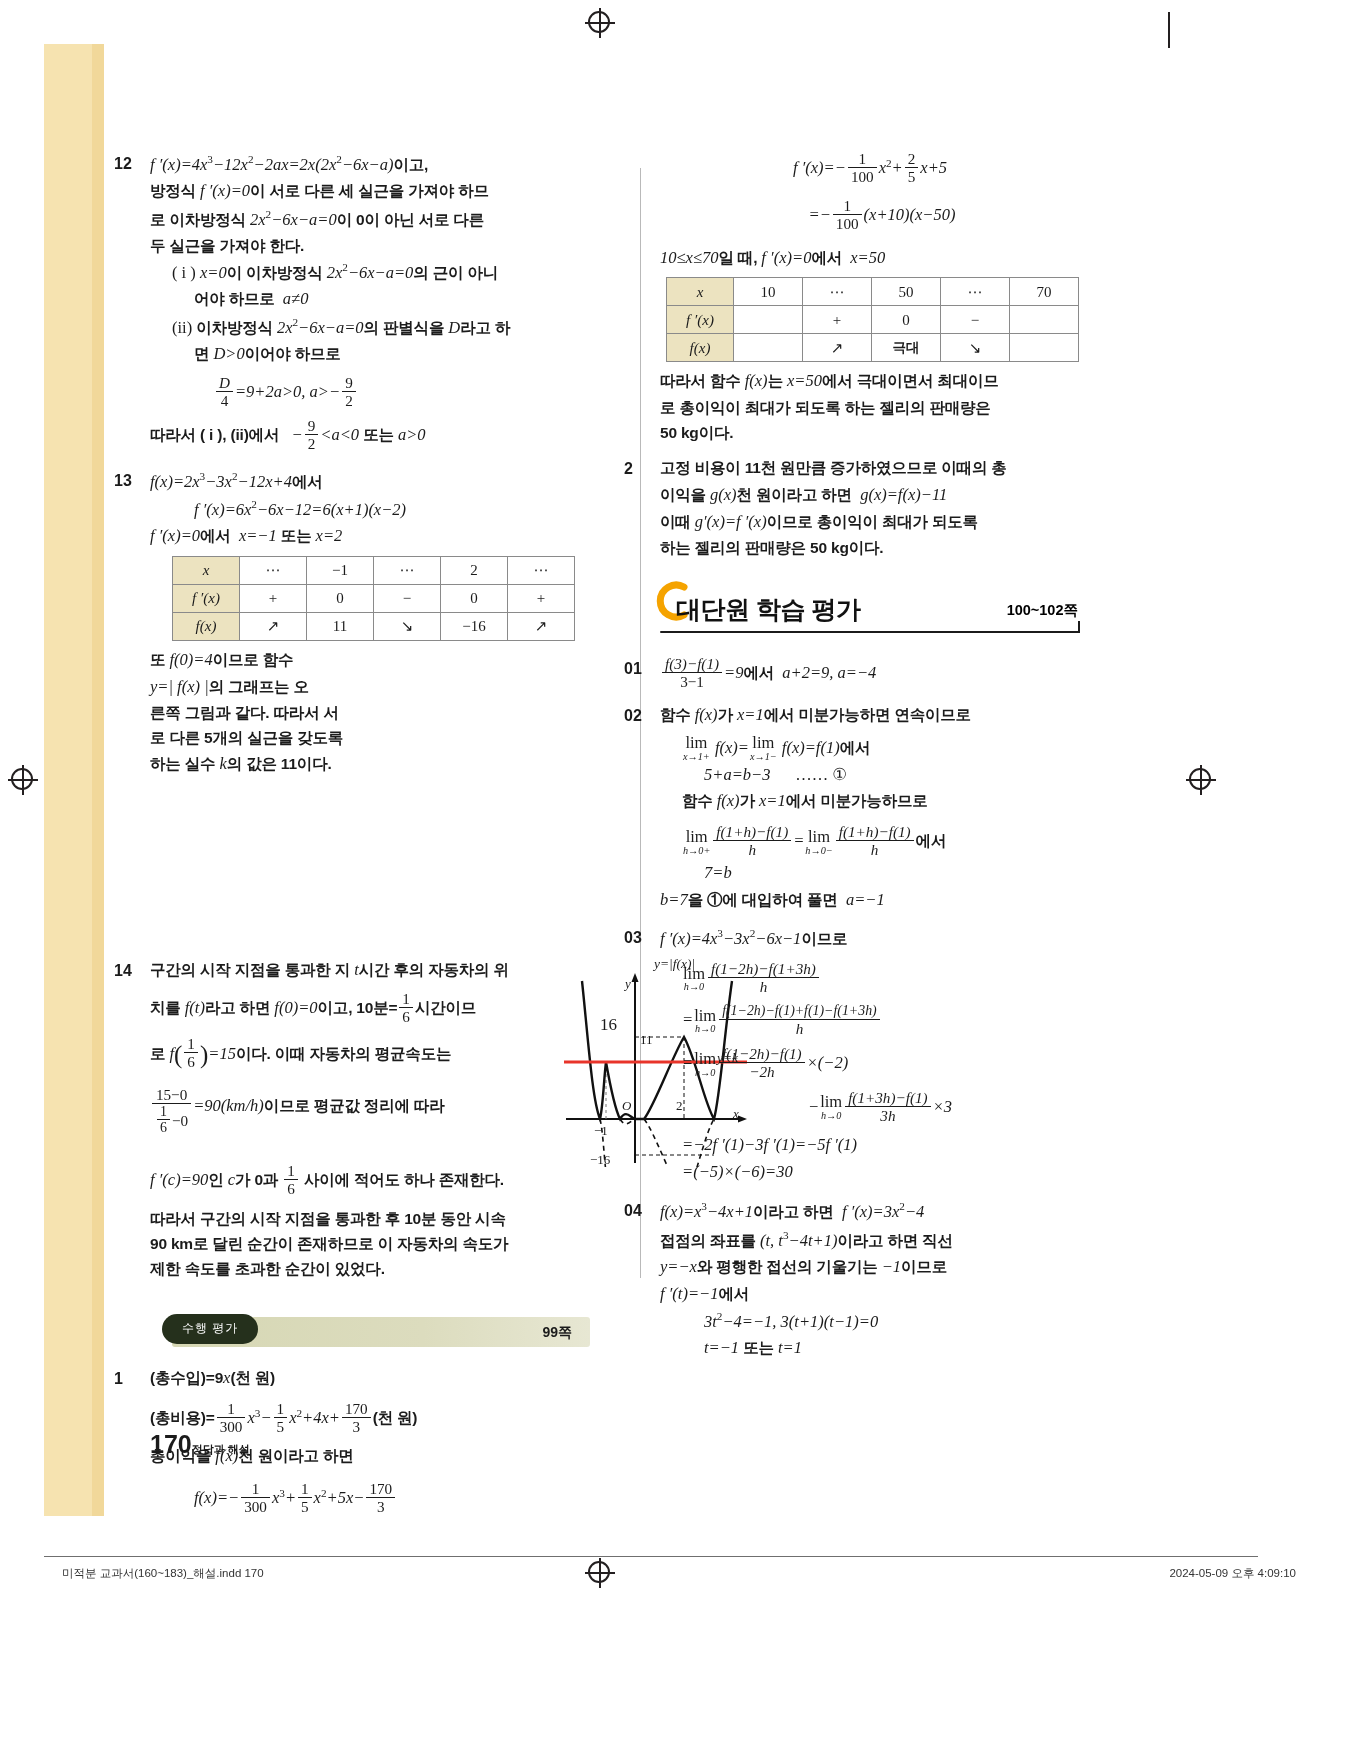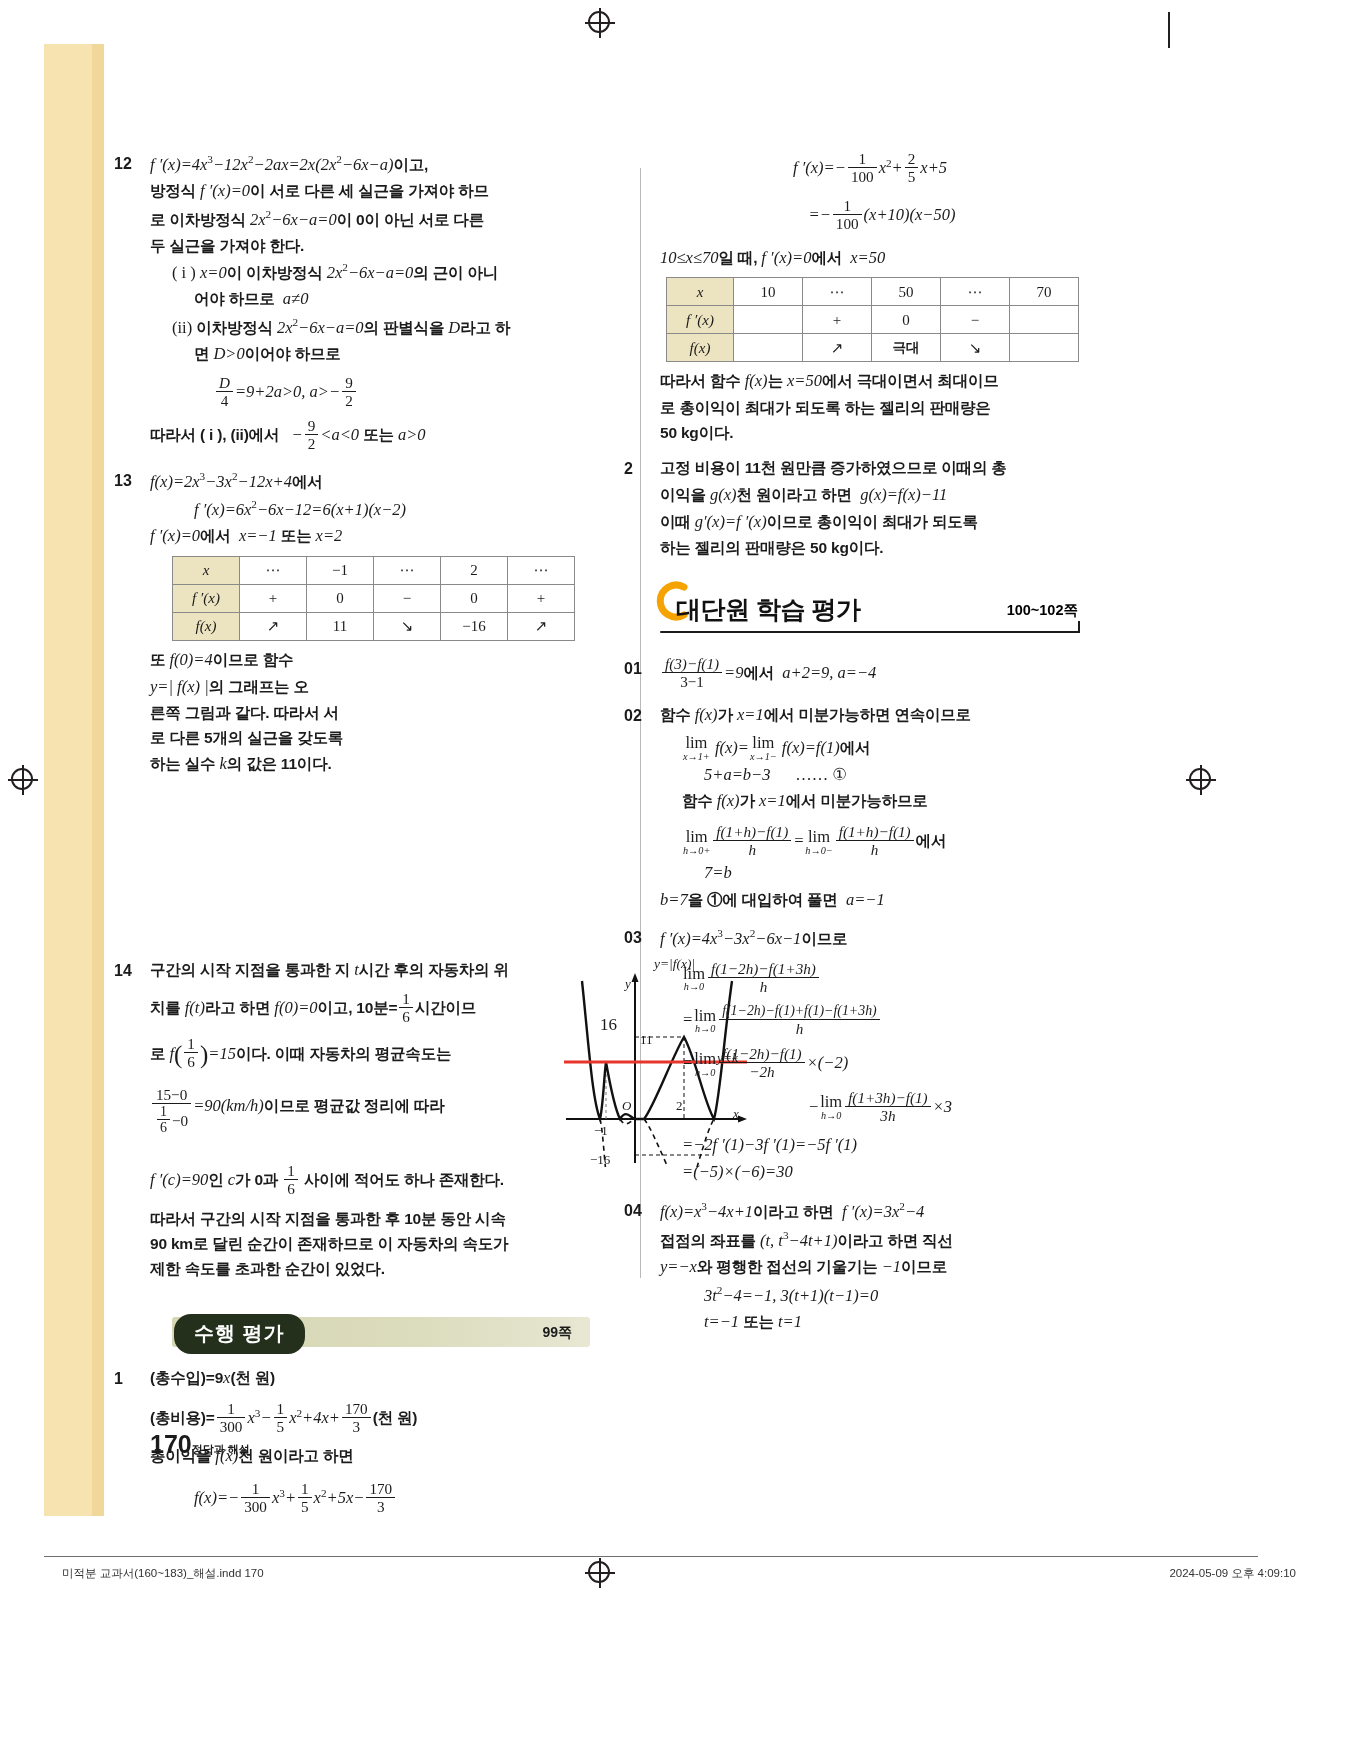--- a/index.html
+++ b/index.html
@@ -53,22 +53,22 @@
   table.vt td.hd{background:#ece3c0;font-style:italic;width:62px;}
   table.vt td.kohd{font-family:"Liberation Sans",sans-serif;font-weight:bold;font-size:13.5px;font-style:normal;}
 
   
   .graphwrap{position:absolute;left:412px;top:500px;width:185px;height:200px;}
 
   
   .perf-banner{position:relative;margin-top:36px;height:34px;}
   .perf-bar{position:absolute;left:22px;top:0;width:418px;height:30px;
       background:linear-gradient(90deg,#d6d7b4 0%,#dcdcbe 60%,#e7e7d3 100%);border-radius:3px;}
-  .perf-pill{position:absolute;left:24px;top:-3px;padding:6px 20px 7px 20px;background:#25301c;color:#fff;
-      border-radius:17px;font-family:"Liberation Sans",sans-serif;font-weight:bold;font-size:20px;letter-spacing:1px;}
+  .perf-pill{position:absolute;left:12px;top:-3px;padding:6px 20px 7px 20px;background:#25301c;color:#fff;
+      border-radius:17px;font-family:"Liberation Sans",sans-serif;font-weight:normal;font-size:12px;letter-spacing:1px;}
   .perf-page{position:absolute;right:18px;top:7px;font-family:"Liberation Sans",sans-serif;font-weight:bold;font-size:14px;color:#1b1b1b;}
 
   .eval-head{position:relative;height:52px;margin:26px 0 12px 0;}
   .eval-arc{position:absolute;left:-10px;top:-8px;width:44px;height:44px;}
   .eval-title{position:absolute;left:16px;top:6px;font-family:"Liberation Sans",sans-serif;font-weight:bold;
       font-size:25px;letter-spacing:-0.5px;color:#111;}
   .eval-pages{position:absolute;right:2px;top:14px;font-family:"Liberation Sans",sans-serif;font-weight:bold;font-size:14.5px;}
   .eval-rule{position:absolute;left:0;right:0;top:44px;height:2px;background:#1b1b1b;border-radius:2px;}
   .eval-rule:after{content:"";position:absolute;right:0;top:-10px;width:2px;height:12px;background:#1b1b1b;}
 
@@ -420,20 +420,23 @@
 
     <div class="blk" style="margin-top:12px;">
       <span class="numR">04</span>
       <span class="mi">f(x)=x</span><sup>3</sup><span class="mi">−4x+1</span><span class="ko">이라고 하면</span>&nbsp;&nbsp;<span class="mi">f ′(x)=3x</span><sup>2</sup><span class="mi">−4</span>
       <div>
         <span class="ko">접점의 좌표를 </span><span class="mi">(t, t</span><sup>3</sup><span class="mi">−4t+1)</span><span class="ko">이라고 하면 직선</span>
       </div>
       <div>
         <span class="mi">y=−x</span><span class="ko">와 평행한 접선의 기울기는 </span><span class="mi">−1</span><span class="ko">이므로</span>
       </div>
+      <div>
+        <span class="mi">f ′(t)=−1</span><span class="ko">에서</span>
+      </div>
       <div class="ind2">
         <span class="mi">3t</span><sup>2</sup><span class="mi">−4=−1, 3(t+1)(t−1)=0</span>
       </div>
       <div class="ind2">
         <span class="mi">t=−1 </span><span class="ko">또는</span><span class="mi"> t=1</span>
       </div>
     </div>
 
   </div>
 

